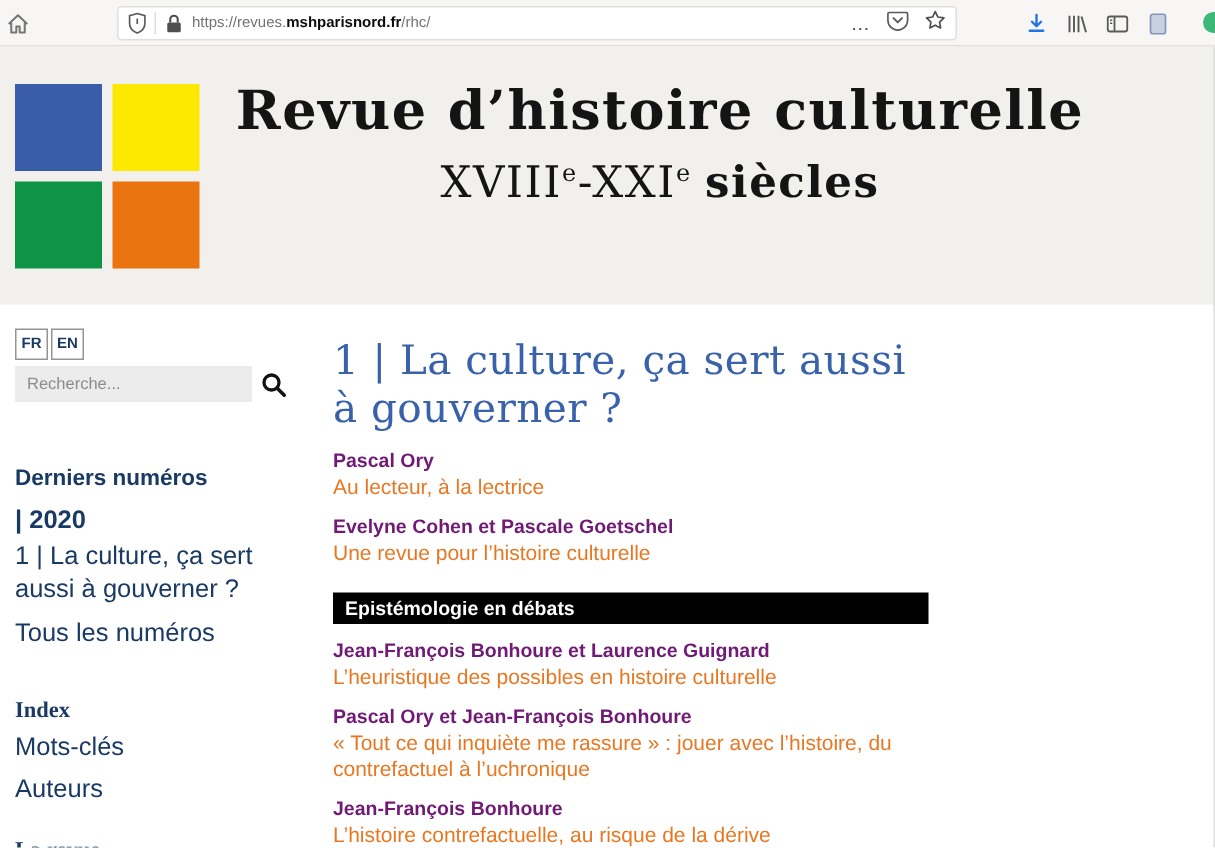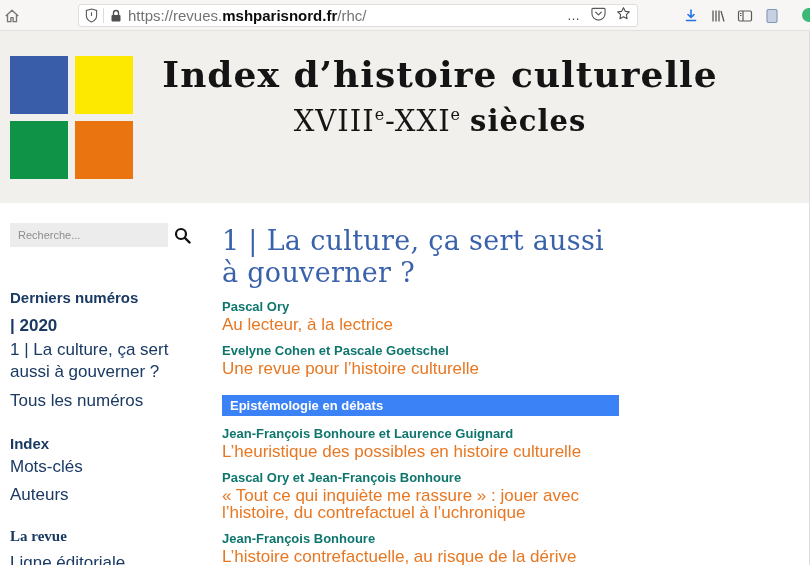--- a/index.html
+++ b/index.html
@@ -16,21 +16,21 @@
     position:absolute; top:0; left:0; width:810px; height:31px;
     background:#f7f6f5; border-bottom:1px solid #e2e0dd;
   }
   .home-btn { position:absolute; left:3px; top:7px; width:18px; height:18px; color:#767676; }
   .url-bar {
     position:absolute; left:78px; top:4px; width:560px; height:23px;
     background:#ffffff; border:1px solid #e0dedb; border-radius:3px;
     display:flex; align-items:center; padding:0 6px;
   }
   .url-bar .sep { width:1px; height:15px; background:#dddddd; margin:0 6px 0 5px; }
-  .url-text { font-size:15px; color:#737373; white-space:nowrap; margin-left:6px; flex:1; overflow:hidden; }
+  .url-text { font-size:10px; color:#737373; white-space:nowrap; margin-left:6px; flex:1; overflow:hidden; }
   .url-text .domain { color:#0c0c0d; font-weight:600; }
   .url-actions { display:flex; align-items:center; gap:10px; margin-left:8px; }
   .ellipsis-btn { font-size:13px; color:#4a4a4a; letter-spacing:1px; line-height:10px; }
   .chrome-icons { position:absolute; right:0; top:0; height:31px; display:flex; align-items:center; gap:11px; padding-right:0; }
   .icon-16 { width:16px; height:16px; display:inline-block; }
   .green-dot { position:absolute; left:802px; top:8px; width:14px; height:14px; border-radius:50%; background:#3cb878; }
   .win-edge { position:absolute; right:0; top:31px; bottom:0; width:1px; background:#dedede; }
 
   
   .masthead {
@@ -64,35 +64,35 @@
   .search-row { margin-top:4px; display:flex; align-items:center; }
   .search-input {
     width:158px; height:24px; background:#ececec; border:none; outline:none;
     font-family:"Liberation Sans", sans-serif; font-size:11px; color:#555; padding:0 8px;
   }
   .search-input::placeholder { color:#8d8d8d; }
   .search-btn { margin-left:6px; width:17px; height:17px; background:none; border:none; cursor:pointer; padding:0; }
   .nav-heading { font-size:15px; font-weight:700; color:#1a3a63; }
   .nav-link { font-size:17px; color:#1a3a63; line-height:1.25; cursor:pointer; display:block; }
   .nav-link.bold { font-weight:700; }
-  .mt42{margin-top:42px;} .mt9{margin-top:9px;} .mt8{margin-top:8px;} .mt7{margin-top:7px;} .mt4{margin-top:4px;} .mt3{margin-top:3px;} .mt24{margin-top:24px;} .mt22{margin-top:22px;font-family:Liberation Serif, serif;}
+  .mt42{margin-top:42px;} .mt9{margin-top:9px;} .mt8{margin-top:8px;} .mt7{margin-top:7px;} .mt4{margin-top:4px;} .mt3{margin-top:3px;} .mt24{margin-top:34px;font-family:Liberation Serif, serif;} .mt22{margin-top:22px;font-family:Liberation Serif, serif;}
   .issue-link { width:190px; }
 
   
   .main { position:absolute; left:222px; top:225px; width:397px; }
   .issue-title {
     font-family:"DejaVu Serif", serif; font-weight:500; font-size:27px;
     color:#3a62ab; line-height:1.18; letter-spacing:0.3px; cursor:pointer;
   }
   .article { margin-top:10px; }
   .article:first-of-type { margin-top:21px; }
-  .article .authors { font-size:13px; font-weight:700; color:#0f766e; line-height:16px; }
-  .article .title { font-size:17px; color:#e87722; line-height:17px; cursor:pointer; display:block; margin-top:1px; }
+  .article .authors { font-size:13px; font-weight:700; color:#701a75; line-height:16px; }
+  .article .title { font-size:14px; color:#e87722; line-height:17px; cursor:pointer; display:block; margin-top:1px; }
   .section-banner {
-    margin-top:18px; margin-bottom:3px; background:#3b82f6; color:#ffffff;
+    margin-top:18px; margin-bottom:3px; background:#000000; color:#ffffff;
     font-size:13px; font-weight:700; padding:3px 8px; line-height:15px;
   }
 </style>
 </head>
 <body>
 
 <div class="toolbar">
   <span class="home-btn">
     <svg viewBox="0 0 16 16" width="18" height="18">
         <path d="M2.5 8 8 2.8 13.5 8 M4 7.2V13h3V9.5h2V13h3V7.2" fill="none" stroke="currentColor" stroke-width="1.2" stroke-linejoin="round"></path>
@@ -160,26 +160,30 @@
 </div>
 
 <div class="masthead">
   <div class="logo">
     <div style="background:#3a5da9;"></div>
     <div style="background:#fde900;"></div>
     <div style="background:#0f9447;"></div>
     <div style="background:#e97410;"></div>
   </div>
   <div class="masthead-titles">
-    <div class="masthead-title">Index d’histoire culturelle</div>
+    <div class="masthead-title">Revue d’histoire culturelle</div>
     <div class="masthead-sub"><span class="roman">XVIII</span><sup>e</sup><span class="roman">-XXI</span><sup>e</sup><span class="rest">siècles</span></div>
   </div>
 </div>
 
 <div class="sidebar">
+  <div class="lang-row">
+    <span class="lang-btn">FR</span>
+    <span class="lang-btn">EN</span>
+  </div>
   <div class="search-row">
     <input class="search-input" type="text" placeholder="Recherche..." style="">
     <button class="search-btn">
       <span>
         <svg viewBox="0 0 17 17" width="17" height="17">
             <circle cx="7" cy="7" r="5" fill="none" stroke="#111" stroke-width="2.2"></circle>
             <path d="M11 11 15.5 15.5" stroke="#111" stroke-width="2.4" stroke-linecap="round"></path>
           </svg>
       </span>
     </button>

